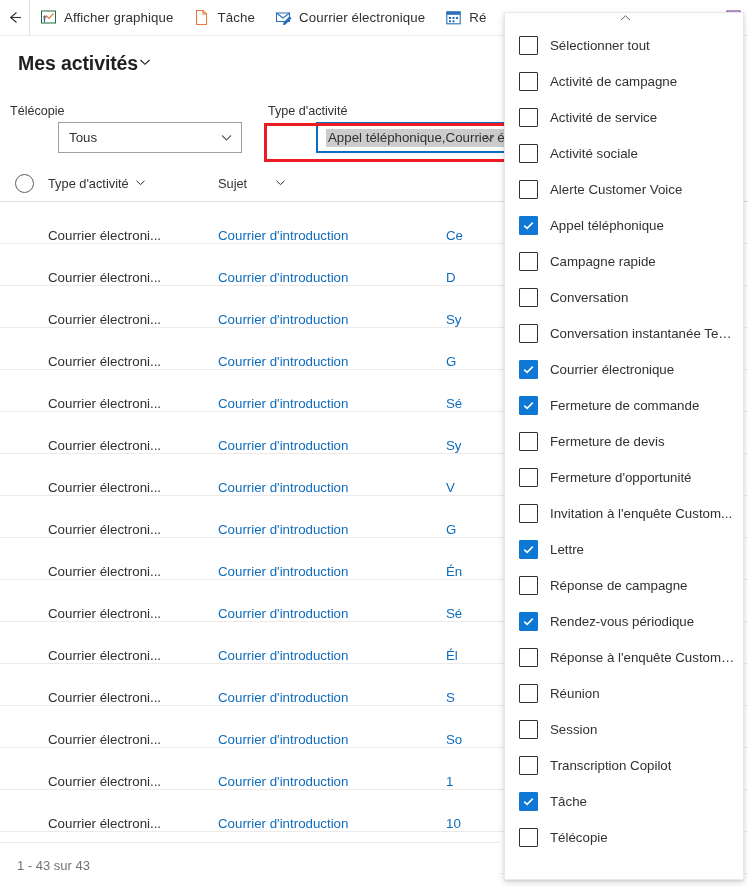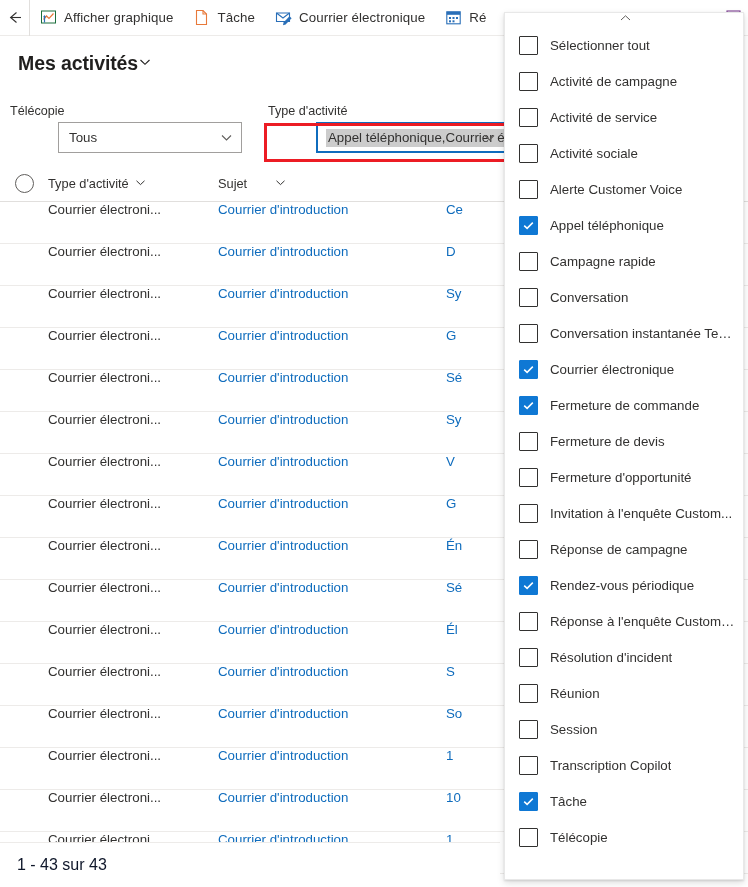--- a/index.html
+++ b/index.html
@@ -162,21 +162,21 @@
     color: #323130;
   }
   .col-head .hdrtxt { white-space: nowrap; }
   .c-type { width: 170px; }
   .c-subj { width: 228px; gap: 28px; }
 
   .grid-rows { position: relative; }
   .grid-row {
     height: 42px;
     display: flex;
-    align-items: flex-start;
+    align-items: flex-end;
     border-bottom: 1px solid #edebe9;
     background: #fff;
   }
   .cell {
     font-size: 13.3px;
     white-space: nowrap;
     overflow: hidden;
     flex: 0 0 auto;
   }
   .cell-type { width: 170px; color: #323130; }
@@ -189,22 +189,22 @@
     left: 0; bottom: 0;
     width: 500px;
     height: 45px;
     display: flex;
     align-items: center;
     padding-left: 17px;
     background: #fff;
     border-top: 1px solid #edebe9;
   }
   .grid-footer .cnt {
-    font-size: 16px;
-    color: #0f172a;
+    font-size: 13px;
+    color: #737373;
   }
 
   
   .callout {
     position: absolute;
     left: 504px; top: 12px;
     width: 240px;
     height: 868px;
     background: #ffffff;
     border: 1px solid #e8e8e8;
@@ -562,42 +562,46 @@
           <span class="opt-lbl">Fermeture de devis</span>
         </div>
         <div class="opt">
           <span class="cbx"></span>
           <span class="opt-lbl">Fermeture d'opportunité</span>
         </div>
         <div class="opt">
           <span class="cbx"></span>
           <span class="opt-lbl">Invitation à l'enquête Custom...</span>
         </div>
+        <div class="opt checked">
+          <span class="cbx">
+            <svg width="13" height="13" viewBox="0 0 13 13">
+              <polyline points="2.2,6.6 5.1,9.4 10.8,3.6" fill="none" stroke="#ffffff" stroke-width="1.5"></polyline>
+            </svg>
+          </span>
+          <span class="opt-lbl">Lettre</span>
+        </div>
         <div class="opt">
           <span class="cbx"></span>
           <span class="opt-lbl">Réponse de campagne</span>
         </div>
         <div class="opt checked">
           <span class="cbx">
             <svg width="13" height="13" viewBox="0 0 13 13">
               <polyline points="2.2,6.6 5.1,9.4 10.8,3.6" fill="none" stroke="#ffffff" stroke-width="1.5"></polyline>
             </svg>
           </span>
           <span class="opt-lbl">Rendez-vous périodique</span>
         </div>
         <div class="opt">
           <span class="cbx"></span>
           <span class="opt-lbl">Réponse à l'enquête Custome...</span>
         </div>
         <div class="opt">
           <span class="cbx"></span>
-          <span class="opt-lbl">Résolution d'incident</span>
-        </div>
-        <div class="opt">
-          <span class="cbx"></span>
           <span class="opt-lbl">Réunion</span>
         </div>
         <div class="opt">
           <span class="cbx"></span>
           <span class="opt-lbl">Session</span>
         </div>
         <div class="opt">
           <span class="cbx"></span>
           <span class="opt-lbl">Transcription Copilot</span>
         </div>

